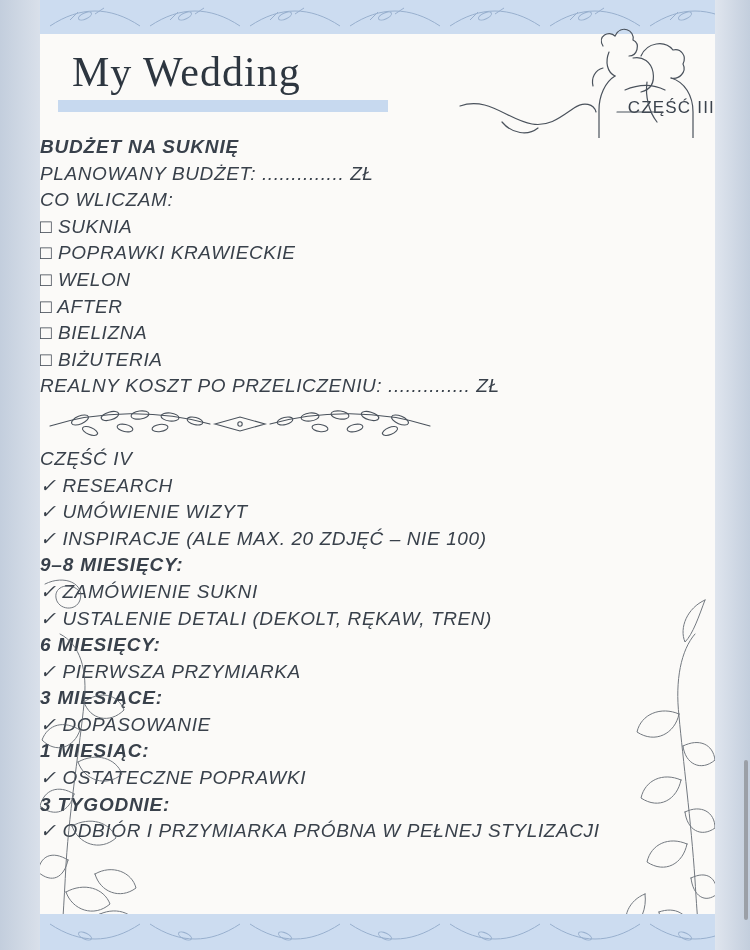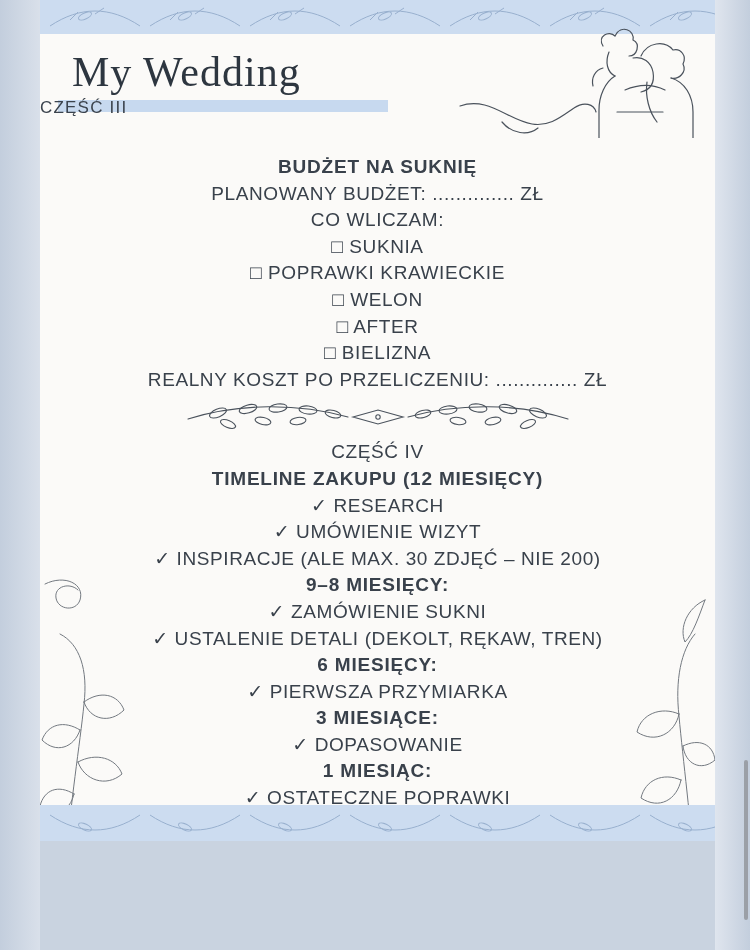--- a/index.html
+++ b/index.html
@@ -31,21 +31,21 @@
     position: absolute;
     right: 0; top: 0;
     width: 35px; height: 950px;
     background: linear-gradient(270deg, #c3cedd 0%, #dfe5ee 100%);
   }
   .page {
     position: absolute;
     left: 40px;
     top: 0;
     width: 675px;
-    height: 841px;
+    height: 950px;
     background: #fbfaf8;
     overflow: hidden;
   }
   
   .band {
     position: absolute;
     left: 0;
     width: 675px;
     height: 34px;
     background: #ccdcf0;
@@ -78,21 +78,21 @@
     top: 66px;
     width: 330px;
     height: 12px;
     background: #c7d9ef;
   }
   .part-label-1 {
     position: absolute;
     left: 0;
     top: 64px;
     width: 675px;
-    text-align: left;
+    text-align: right;
     font-size: 17px;
     letter-spacing: 1.2px;
     color: #3b434d;
   }
 
   
   .couple {
     position: absolute;
     right: 4px;
     top: -6px;
@@ -103,24 +103,25 @@
     position: absolute;
     left: 418px;
     top: 60px;
     width: 140px;
     height: 50px;
   }
 
   .body-block {
     position: absolute;
     left: 0;
-    top: 120px;
-    width: 675px;
-    text-align: center;
+    top: 100px;
+    width: 675px;
+    text-align: left;
     color: #2f3740;
+    font-style: italic;
   }
   .line {
     font-size: 19px;
     letter-spacing: 0.6px;
     line-height: 26.6px;
     color: #39414b;
     white-space: nowrap;
   }
   .line.bold {
     font-weight: bold;
@@ -220,20 +221,21 @@
 
         <div class="line bold">BUDŻET NA SUKNIĘ</div>
         <div class="line">PLANOWANY BUDŻET: .............. ZŁ</div>
         <div class="line">CO WLICZAM:</div>
 
         <div class="line">□ SUKNIA</div>
         <div class="line">□ POPRAWKI KRAWIECKIE</div>
         <div class="line">□ WELON</div>
         <div class="line">□ AFTER</div>
         <div class="line">□ BIELIZNA</div>
+        <div class="line">□ BIŻUTERIA</div>
 
         <div class="line">REALNY KOSZT PO PRZELICZENIU: .............. ZŁ</div>
 
         <svg class="divider" viewBox="0 0 400 34">
           <g stroke="#4a525c" stroke-width="1.1" fill="none" stroke-linecap="round">
             <path d="M10 20 C 60 4, 120 4, 170 18"></path>
             <path d="M390 20 C 340 4, 280 4, 230 18"></path>
             <path d="M175 18 l 25 -7 l 25 7 l -25 7 Z"></path>
             <circle cx="200" cy="18" r="2.2"></circle>
             <g>
@@ -253,25 +255,24 @@
               <ellipse cx="270" cy="11" rx="9" ry="4" transform="rotate(-6 270 11)"></ellipse>
               <ellipse cx="245" cy="15" rx="8" ry="3.6" transform="rotate(-14 245 15)"></ellipse>
               <ellipse cx="350" cy="25" rx="8" ry="3.6" transform="rotate(-22 350 25)"></ellipse>
               <ellipse cx="315" cy="22" rx="8" ry="3.6" transform="rotate(-12 315 22)"></ellipse>
               <ellipse cx="280" cy="22" rx="8" ry="3.6" transform="rotate(8 280 22)"></ellipse>
             </g>
           </g>
         </svg>
 
         <div class="line">CZĘŚĆ IV</div>
-        <div class="line bold">TIMELINE ZAKUPU (12 MIESIĘCY)</div>
 
         <div class="line">✓ RESEARCH</div>
         <div class="line">✓ UMÓWIENIE WIZYT</div>
-        <div class="line">✓ INSPIRACJE (ALE MAX. 30 ZDJĘĆ – NIE 200)</div>
+        <div class="line">✓ INSPIRACJE (ALE MAX. 20 ZDJĘĆ – NIE 100)</div>
 
         <div class="line bold">9–8 MIESIĘCY:</div>
         <div class="line">✓ ZAMÓWIENIE SUKNI</div>
         <div class="line">✓ USTALENIE DETALI (DEKOLT, RĘKAW, TREN)</div>
 
         <div class="line bold">6 MIESIĘCY:</div>
         <div class="line">✓ PIERWSZA PRZYMIARKA</div>
 
         <div class="line bold">3 MIESIĄCE:</div>
         <div class="line">✓ DOPASOWANIE</div>

